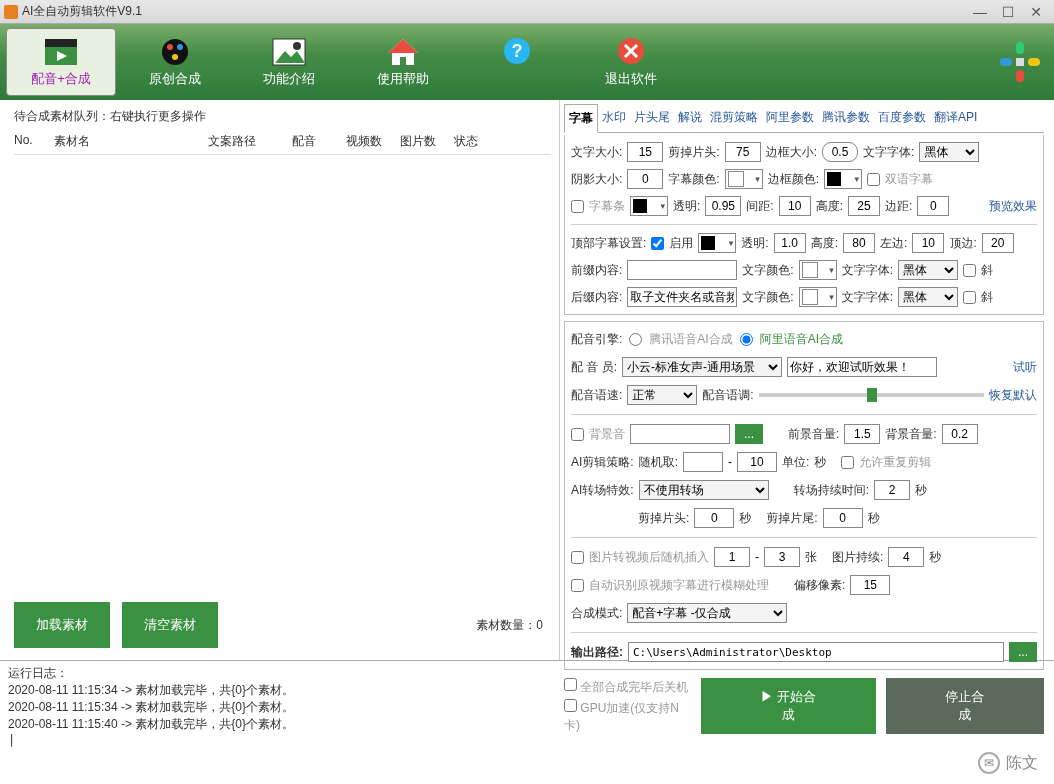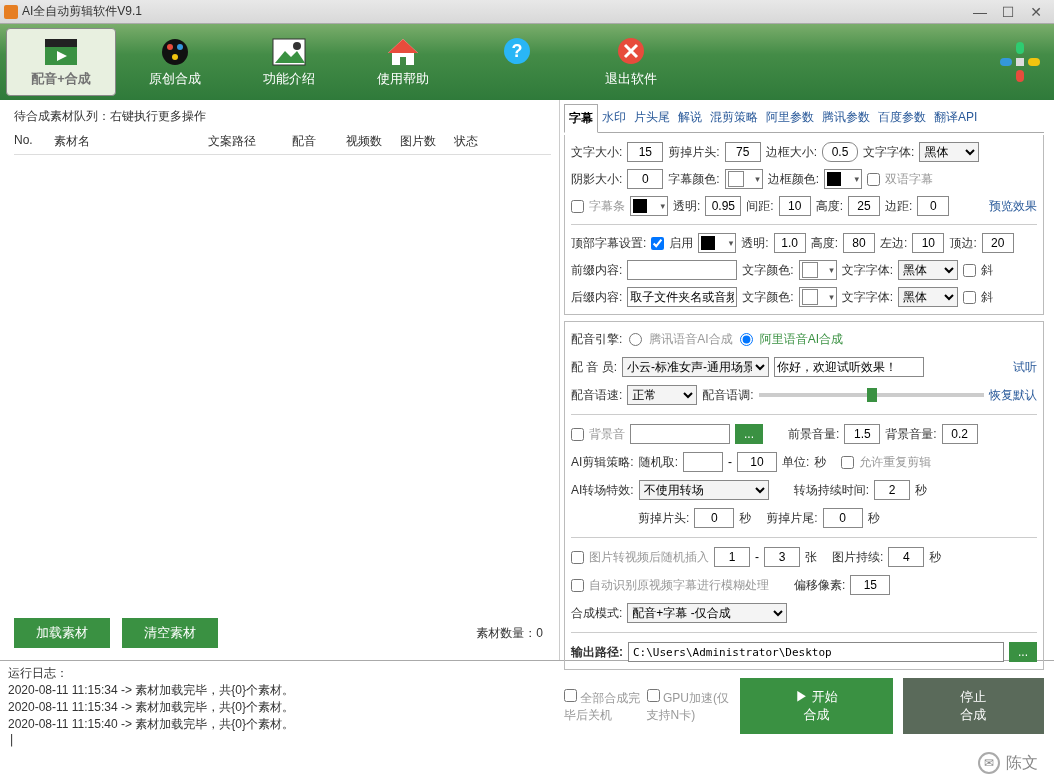--- a/index.html
+++ b/index.html
@@ -5,37 +5,37 @@
 * { box-sizing: border-box; margin: 0; padding: 0; font-family: "Microsoft YaHei", sans-serif; }
 body { background: #fff; font-size: 12px; width: 1054px; height: 784px; overflow: hidden; }
 
 .titlebar { height: 24px; background: linear-gradient(#e8e8e8, #d8d8d8); display: flex; align-items: center; padding: 0 4px; border-bottom: 1px solid #aaa; }
 .titlebar .icon { width: 14px; height: 14px; background: #e67e22; border-radius: 2px; margin-right: 4px; }
 .titlebar .title { flex: 1; font-size: 12px; color: #333; }
 .titlebar .winbtn { width: 28px; height: 20px; display: flex; align-items: center; justify-content: center; color: #555; cursor: pointer; font-size: 14px; }
 
 .toolbar { height: 76px; background: linear-gradient(#7aad6b, #448c47 40%, #2f7a3a); display: flex; align-items: center; padding: 4px 6px; gap: 4px; position: relative; }
 .toolbtn { width: 110px; height: 68px; display: flex; flex-direction: column; align-items: center; justify-content: center; color: #fff; font-size: 13px; cursor: pointer; border-radius: 4px; }
-.toolbtn.active { background: #e8f0e0; color: #737373; border: 1px solid #888; font-weight: bold; }
+.toolbtn.active { background: #e8f0e0; color: #a21caf; border: 1px solid #888; }
 .toolicon { width: 36px; height: 32px; margin-bottom: 2px; display: flex; align-items: center; justify-content: center; }
 .brand { position: absolute; right: 10px; top: 10px; height: 56px; display: flex; align-items: center; gap: 8px; }
 .brand-logo { width: 48px; height: 48px; }
 .brand-text { background: #fff; padding: 6px 14px; font-size: 18px; color: #3a7a3a; font-style: italic; }
 
 .body { display: flex; height: 560px; }
 .left { width: 560px; border-right: 1px solid #ccc; display: flex; flex-direction: column; padding: 4px 8px 4px 14px; }
 .right { flex: 1; padding: 4px 10px 4px 4px; display: flex; flex-direction: column; gap: 2px; }
 
 .listhdr { font-size: 12px; color: #333; margin: 4px 0; }
 .colhdr { display: flex; gap: 4px; font-size: 12px; color: #333; padding: 4px 0; border-bottom: 1px solid #ddd; }
 .colhdr span { display: inline-block; }
 .listbody { flex: 1; background: #fff; }
 
 .leftbtns { display: flex; gap: 12px; align-items: center; padding: 8px 0; }
-.gbtn { background: #3a9142; color: #fff; border: none; padding: 6px 22px; font-size: 13px; cursor: pointer; }
+.gbtn { background: #3a9142; color: #fff; border: none; padding: 14px 22px; font-size: 13px; cursor: pointer; }
 .gbtn.wide { padding: 10px 54px; }
 .gbtn.dark { background: #5a6a5a; }
 .count { margin-left: auto; font-size: 12px; color: #333; margin-right: 8px; }
 
 .tabs { display: flex; border-bottom: 1px solid #aaa; font-size: 12px; }
 .tab { padding: 5px 4px; cursor: pointer; color: #2a5a9a; }
 .tab.active { background: #fff; border: 1px solid #aaa; border-bottom: 1px solid #fff; margin-bottom: -1px; color: #000; font-weight: bold; }
 
 .panel { border: 1px solid #bbb; border-top: none; padding: 6px; display: flex; flex-direction: column; gap: 5px; font-size: 12px; }
 .row { display: flex; align-items: center; gap: 5px; flex-wrap: nowrap; min-height: 22px; }
@@ -51,21 +51,21 @@
 .hr { height: 1px; background: #ccc; margin: 2px 0; }
 .radio { margin: 0 2px; }
 .slider { flex: 1; height: 4px; background: #ccc; position: relative; }
 .slider::before { content: ""; position: absolute; left: 48%; width: 10px; height: 14px; background: #3a9142; top: -5px; }
 .pathinp { border: 1px solid #888; height: 20px; flex: 1; font-family: monospace; font-size: 11px; padding: 0 4px; }
 .dotbtn { width: 28px; height: 20px; background: #3a9142; color: #fff; display: flex; align-items: center; justify-content: center; font-size: 12px; cursor: pointer; }
 
 .section2 { border: 1px solid #bbb; padding: 6px; display: flex; flex-direction: column; gap: 6px; margin-top: 4px; }
 
 .startrow { display: flex; gap: 10px; align-items: center; margin-top: 6px; }
-.startrow .opts { display: flex; flex-direction: row; gap: 3px; }
+.startrow .opts { display: flex; flex-direction: column; gap: 3px; }
 
 .log { border-top: 1px solid #aaa; height: 100px; padding: 4px 8px; font-family: "SimSun", monospace; font-size: 12px; color: #333; white-space: pre; overflow: hidden; }
 .log .hdr { color: #333; font-family: Liberation Mono, monospace; }
 
 .watermark { position: absolute; right: 16px; bottom: 10px; display: flex; align-items: center; gap: 6px; font-size: 16px; color: #888; }
 .wmicon { width: 22px; height: 22px; border-radius: 50%; border: 2px solid #aaa; display: flex; align-items: center; justify-content: center; font-size: 12px; }
 
 svg { display: block; }
 </style>
 </head>
@@ -257,21 +257,21 @@
     <div class="section2">
       <div class="row">
         <span class="lbl">配音引擎:</span>
         <input type="radio" class="radio" style="">
         <span class="lbl" style="color:#999">腾讯语音AI合成</span>
         <input type="radio" class="radio" checked="" style="">
         <span class="lbl" style="color:#3a9142">阿里语音AI合成</span>
       </div>
       <div class="row">
         <span class="lbl">配 音 员:</span>
-        <select class="sel" style="width:147px"><option>小云-标准女声-通用场景</option></select>
+        <select class="sel" style="width:160px"><option>小云-标准女声-通用场景</option></select>
         <input class="inp" style="width: 150px; text-align: left;" value="你好，欢迎试听效果！">
         <span class="link" style="margin-left:auto">试听</span>
       </div>
       <div class="row">
         <span class="lbl">配音语速:</span>
         <select class="sel" style="width:70px"><option>正常</option></select>
         <span class="lbl">配音语调:</span>
         <div class="slider"></div>
         <span class="link">恢复默认</span>
       </div>

